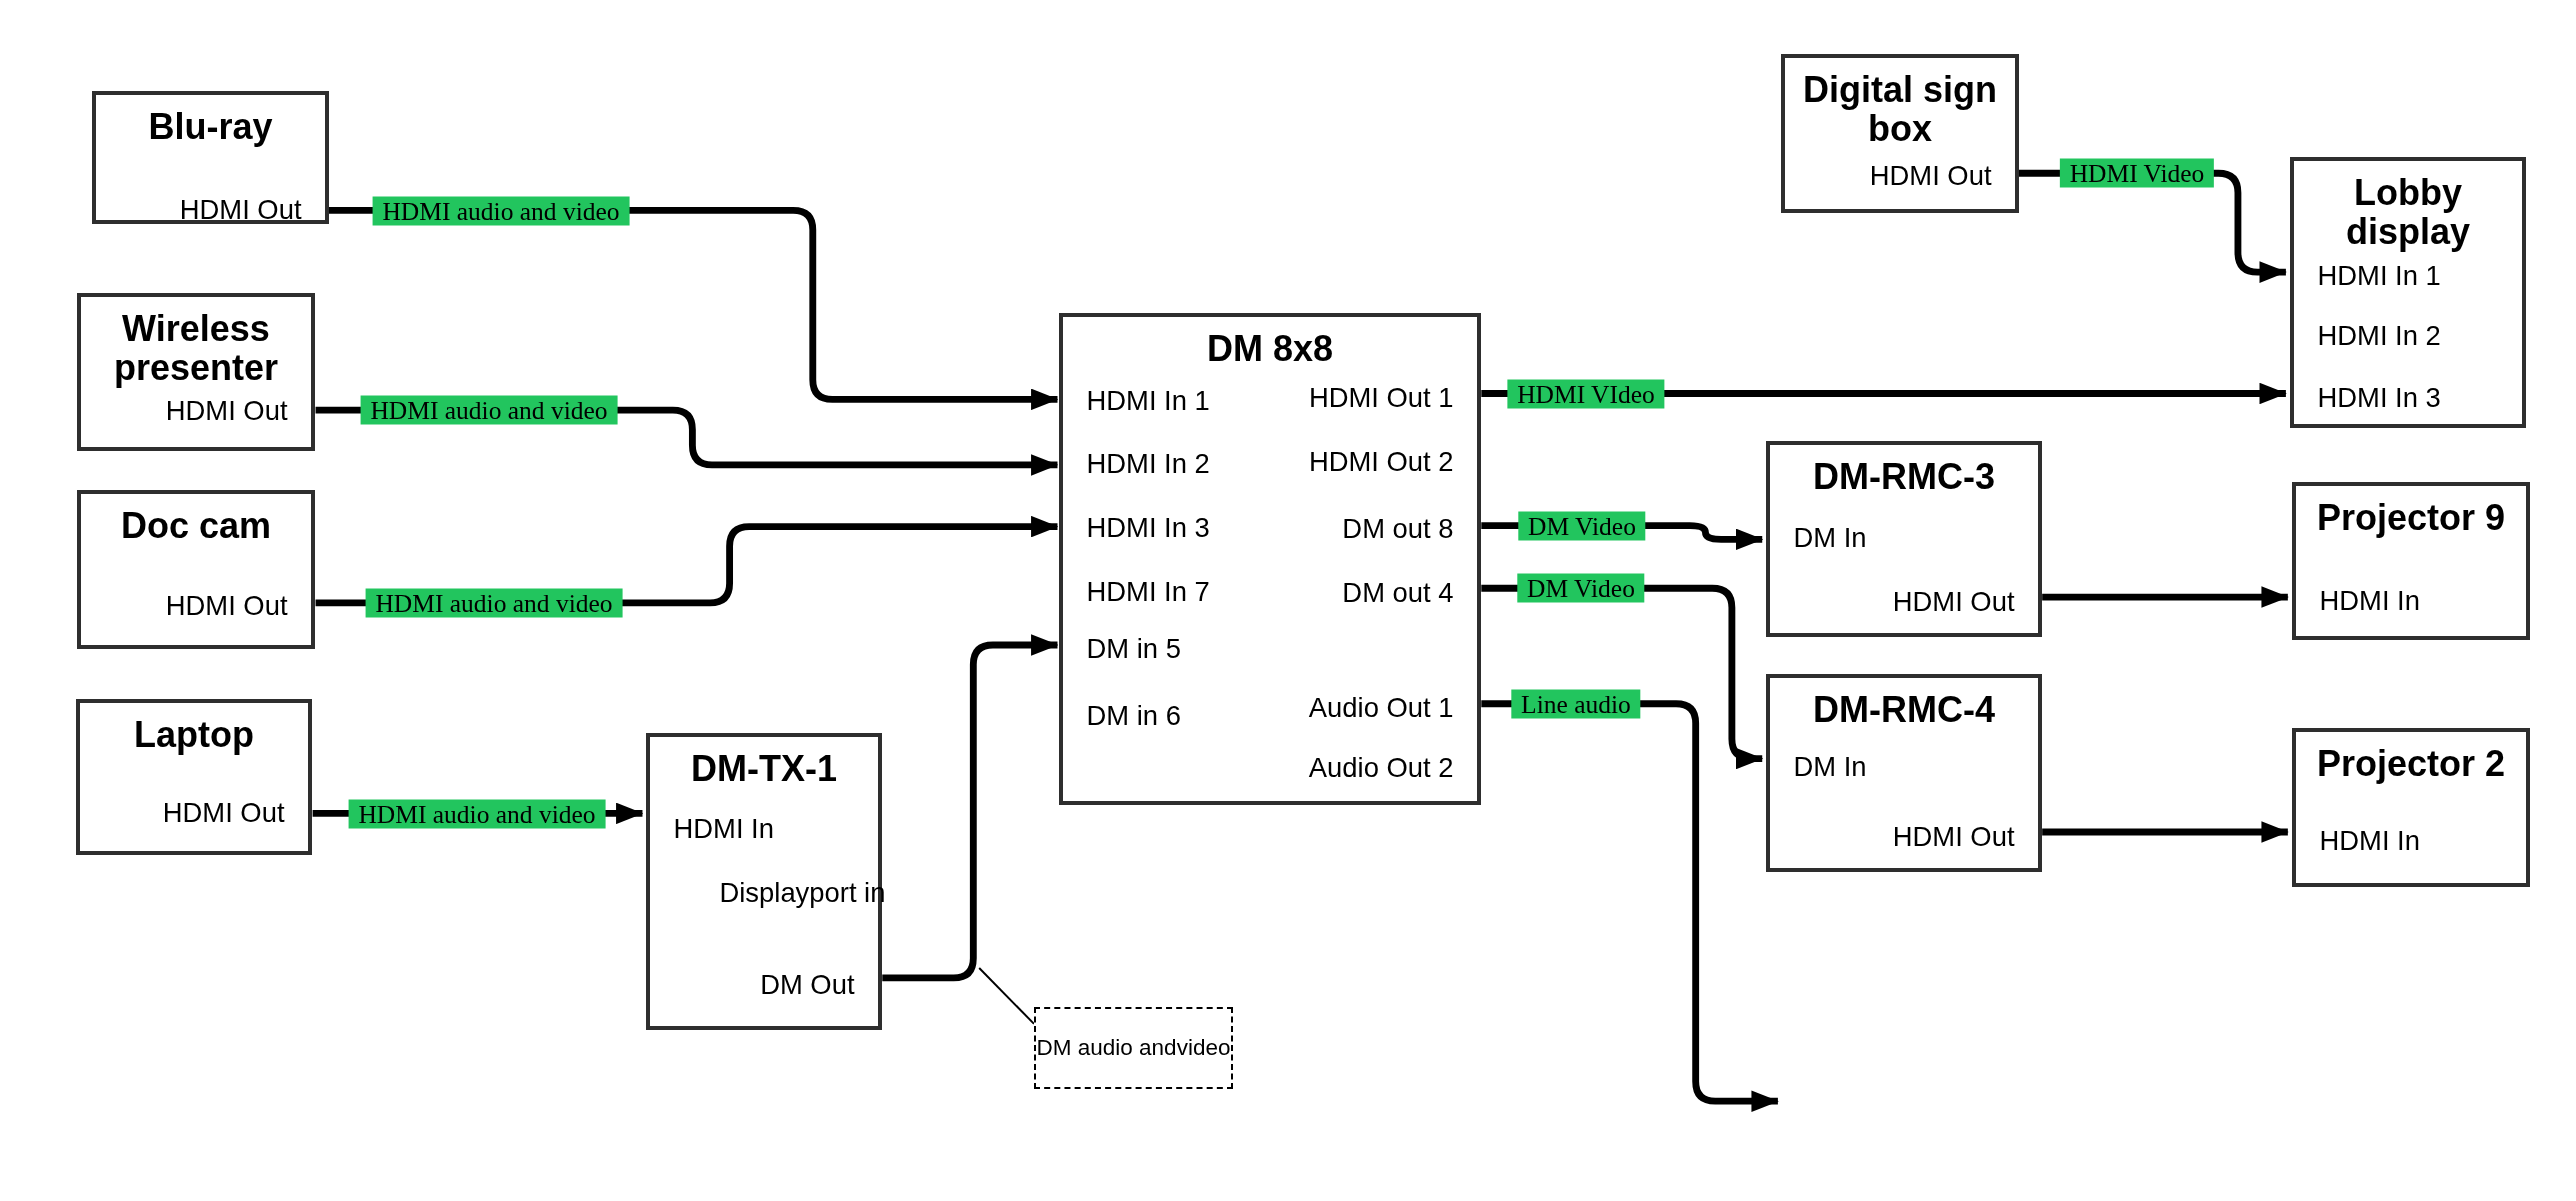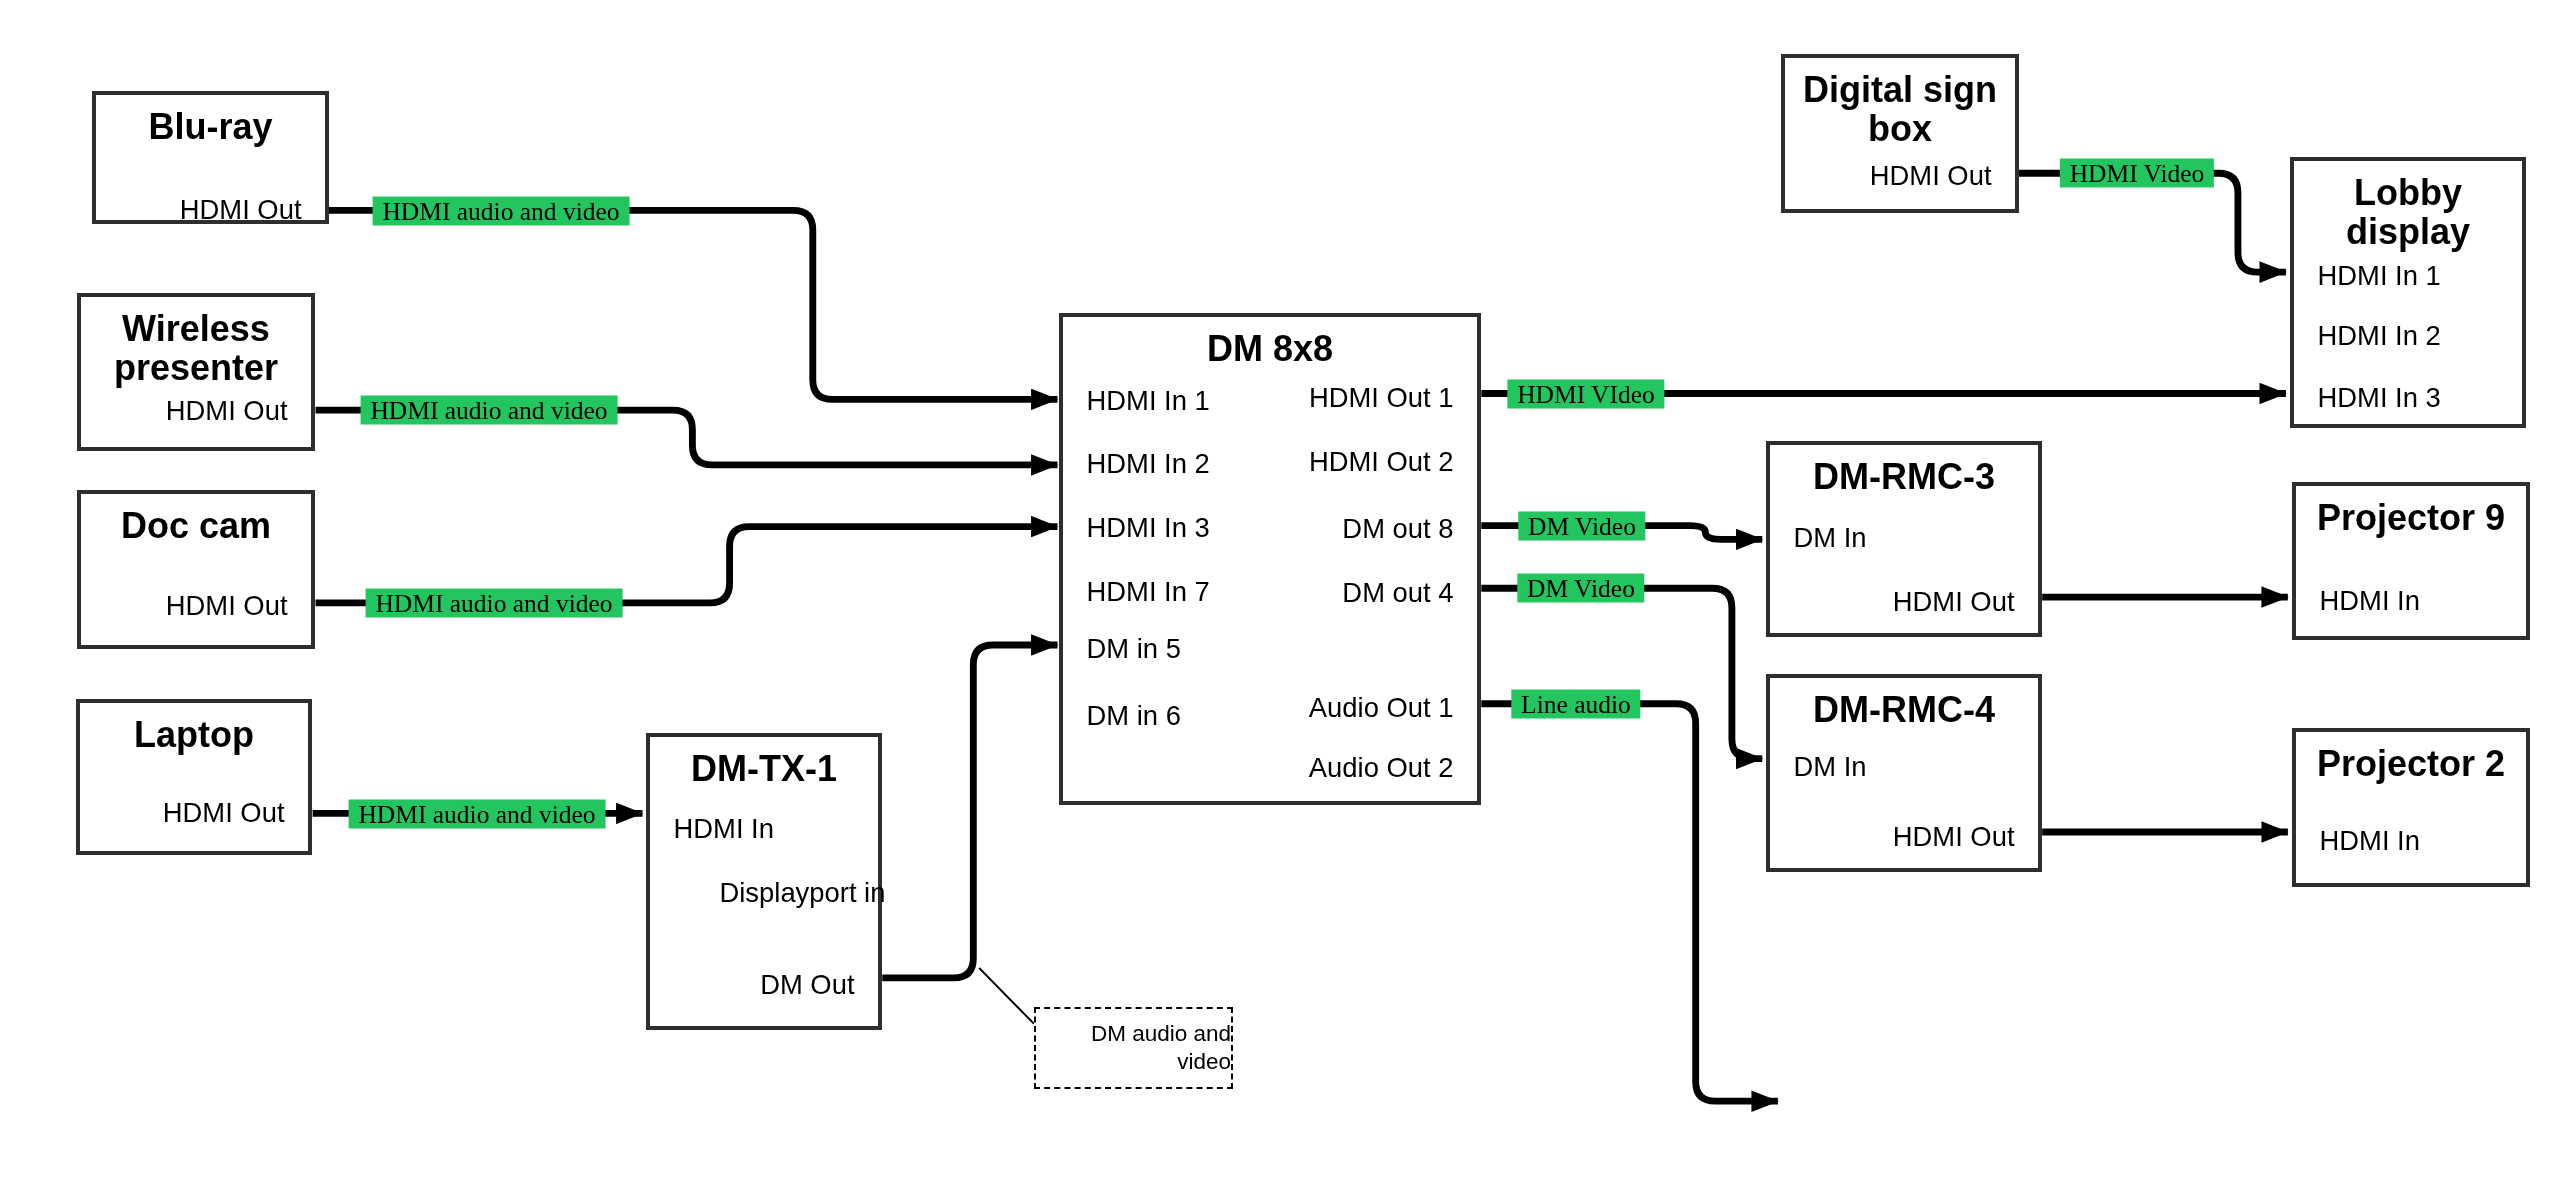--- a/index.html
+++ b/index.html
@@ -62,22 +62,22 @@
     font-size: 25.5px;
     line-height: 29px;
     white-space: nowrap;
     font-family: Liberation Serif, serif;
   }
   .annotation {
     position: absolute;
     border: 2px dashed #000;
     background: #ffffff;
     display: flex;
-    flex-direction: column;
-    align-items: flex-end;
+    flex-direction: row;
+    align-items: center;
     justify-content: center;
     font-size: 22.5px;
     line-height: 28px;
     text-align: center;
   }
 </style>
 </head>
 <body>
 
 <div id="canvas">

